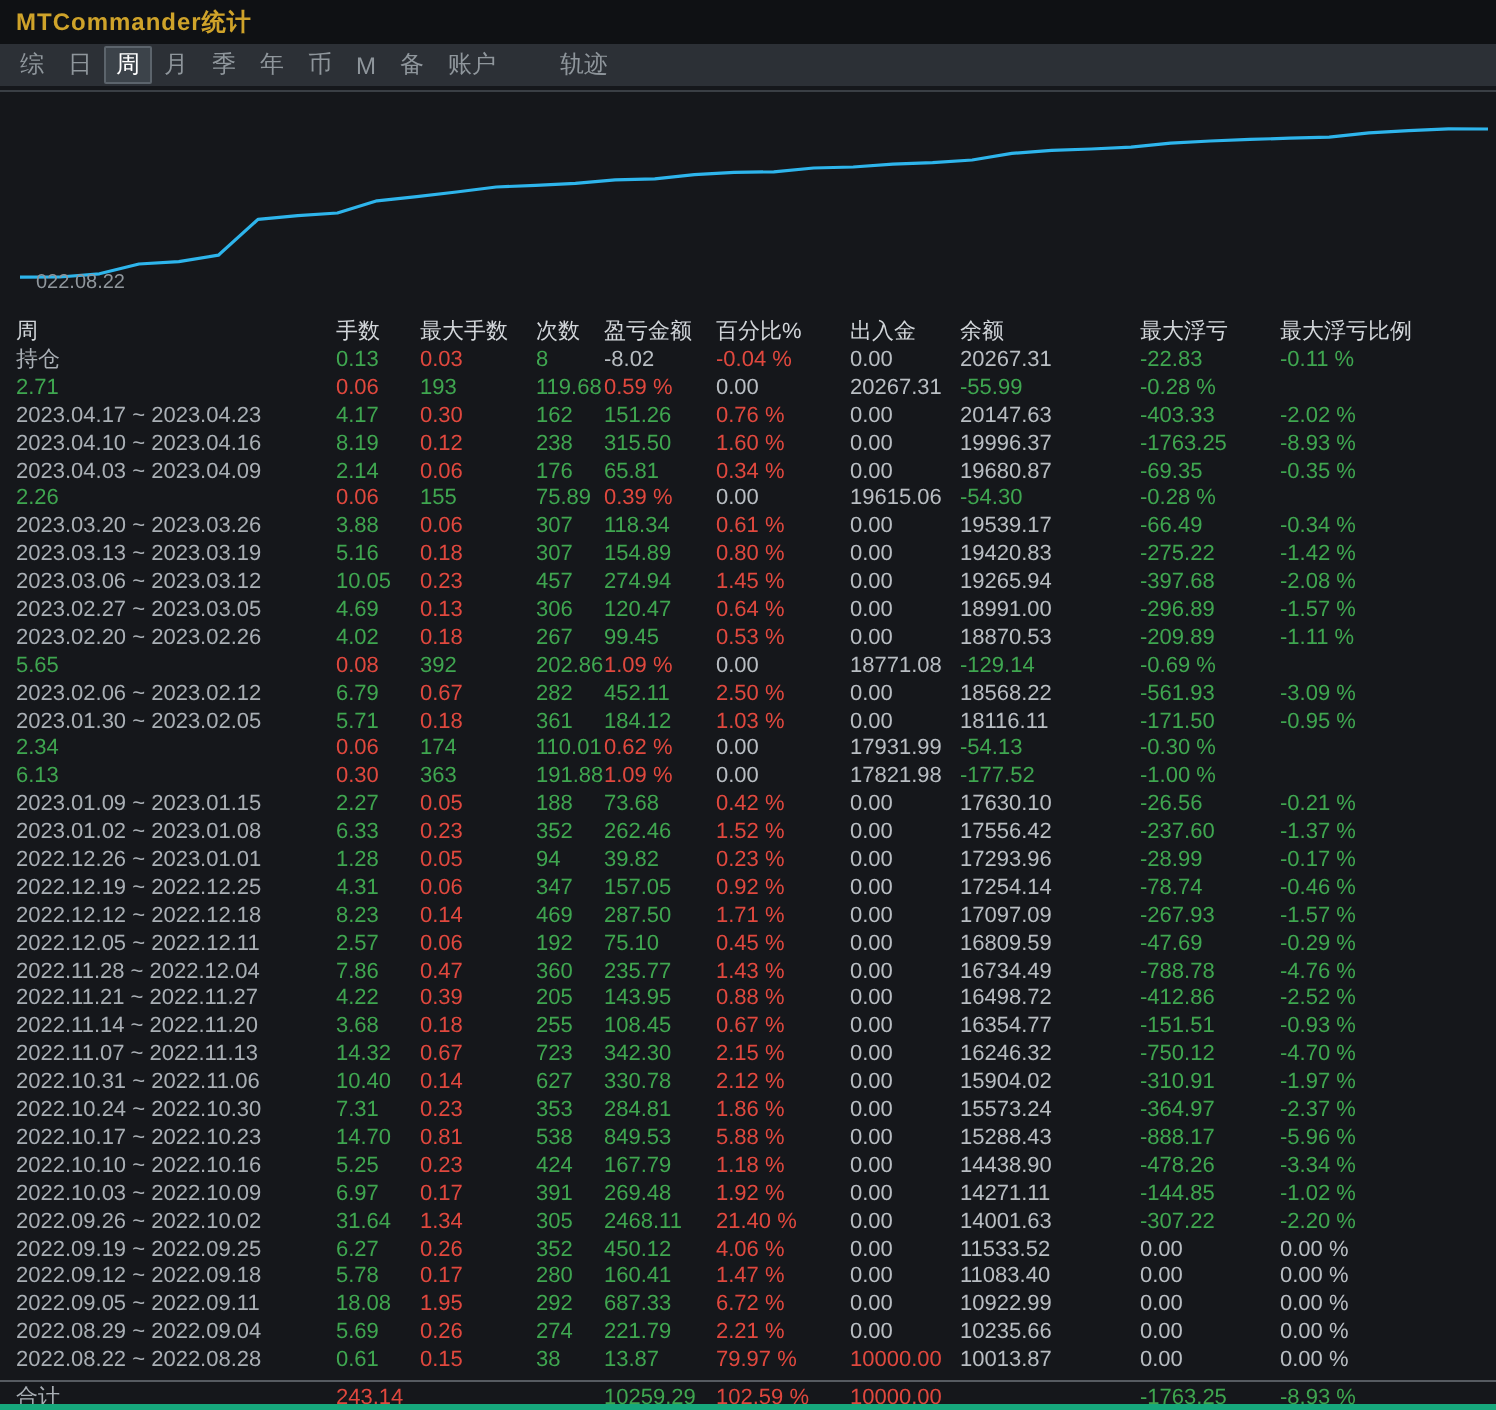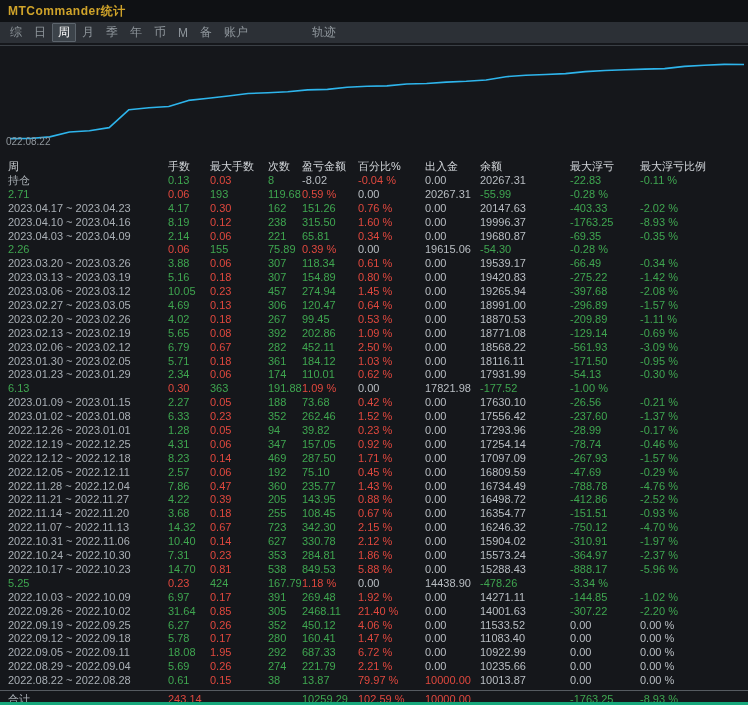--- a/index.html
+++ b/index.html
@@ -7,24 +7,24 @@
     width:748px;height:705px;position:relative;overflow:hidden;
     background:#15171b;
     font-family:"Liberation Sans","DejaVu Sans",sans-serif;
     -webkit-font-smoothing:antialiased;
   }
   .titlebar{height:22px;background:#0f1114;display:flex;align-items:center;padding:0 8px;box-sizing:border-box}
   .app-title{color:var(--gold,#cfa32a);font-size:12px;font-weight:bold;letter-spacing:.5px}
   .menubar{height:21px;background:#2c3036;display:flex;align-items:center;padding:0 4px;box-sizing:border-box}
   .tab{color:#8f969c;font-size:12px;padding:1px 6px;cursor:default;white-space:nowrap}
   .tab.active{color:#ffffff;background:#3c434a;border:1px solid #5c646c;padding:0 5px;border-radius:1px}
-  .tab.secondary{margin-left:52px}
+  .tab.secondary{margin-left:20px}
   .chart{position:relative;height:102px;border-top:1px solid #3a3f45;margin-top:2px;background:#15171b}
   .chart svg{position:absolute;left:0;top:0;width:748px;height:102px}
-  .chart-label{position:absolute;left:6px;top:90px;font-size:10px;color:#8f969c}
+  .chart-label{position:absolute;left:18px;top:90px;font-size:10px;color:#8f969c}
   .table{margin-top:11px;font-size:11px}
   .tr{
     display:grid;
     grid-template-columns:160px 42px 58px 34px 56px 67px 55px 90px 70px 1fr;
     padding-left:8px;height:13.9px;line-height:13.9px;align-items:center;
   }
   .thead .tr{height:15px;line-height:15px}
   .th{color:#d2d6da;white-space:nowrap}
   .td{white-space:nowrap}
   .label{color:#a9afb5}
@@ -123,21 +123,21 @@
         <span class="td neg">1.60 %</span>
         <span class="td neutral">0.00</span>
         <span class="td neutral">19996.37</span>
         <span class="td pos">-1763.25</span>
         <span class="td pos">-8.93 %</span>
       </div>
       <div class="tr">
         <span class="td label">2023.04.03 ~ 2023.04.09</span>
         <span class="td pos">2.14</span>
         <span class="td neg">0.06</span>
-        <span class="td pos">221</span>
+        <span class="td pos">176</span>
         <span class="td pos">65.81</span>
         <span class="td neg">0.34 %</span>
         <span class="td neutral">0.00</span>
         <span class="td neutral">19680.87</span>
         <span class="td pos">-69.35</span>
         <span class="td pos">-0.35 %</span>
       </div>
       <div class="tr">
         <span class="td pos">2.26</span>
         <span class="td neg">0.06</span>
@@ -203,21 +203,20 @@
         <span class="td neg">0.18</span>
         <span class="td pos">267</span>
         <span class="td pos">99.45</span>
         <span class="td neg">0.53 %</span>
         <span class="td neutral">0.00</span>
         <span class="td neutral">18870.53</span>
         <span class="td pos">-209.89</span>
         <span class="td pos">-1.11 %</span>
       </div>
       <div class="tr">
-        <span class="td label">2023.02.13 ~ 2023.02.19</span>
         <span class="td pos">5.65</span>
         <span class="td neg">0.08</span>
         <span class="td pos">392</span>
         <span class="td pos">202.86</span>
         <span class="td neg">1.09 %</span>
         <span class="td neutral">0.00</span>
         <span class="td neutral">18771.08</span>
         <span class="td pos">-129.14</span>
         <span class="td pos">-0.69 %</span>
       </div>
@@ -239,21 +238,20 @@
         <span class="td neg">0.18</span>
         <span class="td pos">361</span>
         <span class="td pos">184.12</span>
         <span class="td neg">1.03 %</span>
         <span class="td neutral">0.00</span>
         <span class="td neutral">18116.11</span>
         <span class="td pos">-171.50</span>
         <span class="td pos">-0.95 %</span>
       </div>
       <div class="tr">
-        <span class="td label">2023.01.23 ~ 2023.01.29</span>
         <span class="td pos">2.34</span>
         <span class="td neg">0.06</span>
         <span class="td pos">174</span>
         <span class="td pos">110.01</span>
         <span class="td neg">0.62 %</span>
         <span class="td neutral">0.00</span>
         <span class="td neutral">17931.99</span>
         <span class="td pos">-54.13</span>
         <span class="td pos">-0.30 %</span>
       </div>
@@ -418,20 +416,21 @@
         <span class="td neg">0.81</span>
         <span class="td pos">538</span>
         <span class="td pos">849.53</span>
         <span class="td neg">5.88 %</span>
         <span class="td neutral">0.00</span>
         <span class="td neutral">15288.43</span>
         <span class="td pos">-888.17</span>
         <span class="td pos">-5.96 %</span>
       </div>
       <div class="tr">
+        <span class="td label">2022.10.10 ~ 2022.10.16</span>
         <span class="td pos">5.25</span>
         <span class="td neg">0.23</span>
         <span class="td pos">424</span>
         <span class="td pos">167.79</span>
         <span class="td neg">1.18 %</span>
         <span class="td neutral">0.00</span>
         <span class="td neutral">14438.90</span>
         <span class="td pos">-478.26</span>
         <span class="td pos">-3.34 %</span>
       </div>
@@ -443,21 +442,21 @@
         <span class="td pos">269.48</span>
         <span class="td neg">1.92 %</span>
         <span class="td neutral">0.00</span>
         <span class="td neutral">14271.11</span>
         <span class="td pos">-144.85</span>
         <span class="td pos">-1.02 %</span>
       </div>
       <div class="tr">
         <span class="td label">2022.09.26 ~ 2022.10.02</span>
         <span class="td pos">31.64</span>
-        <span class="td neg">0.85</span>
+        <span class="td neg">1.34</span>
         <span class="td pos">305</span>
         <span class="td pos">2468.11</span>
         <span class="td neg">21.40 %</span>
         <span class="td neutral">0.00</span>
         <span class="td neutral">14001.63</span>
         <span class="td pos">-307.22</span>
         <span class="td pos">-2.20 %</span>
       </div>
       <div class="tr">
         <span class="td label">2022.09.19 ~ 2022.09.25</span>

